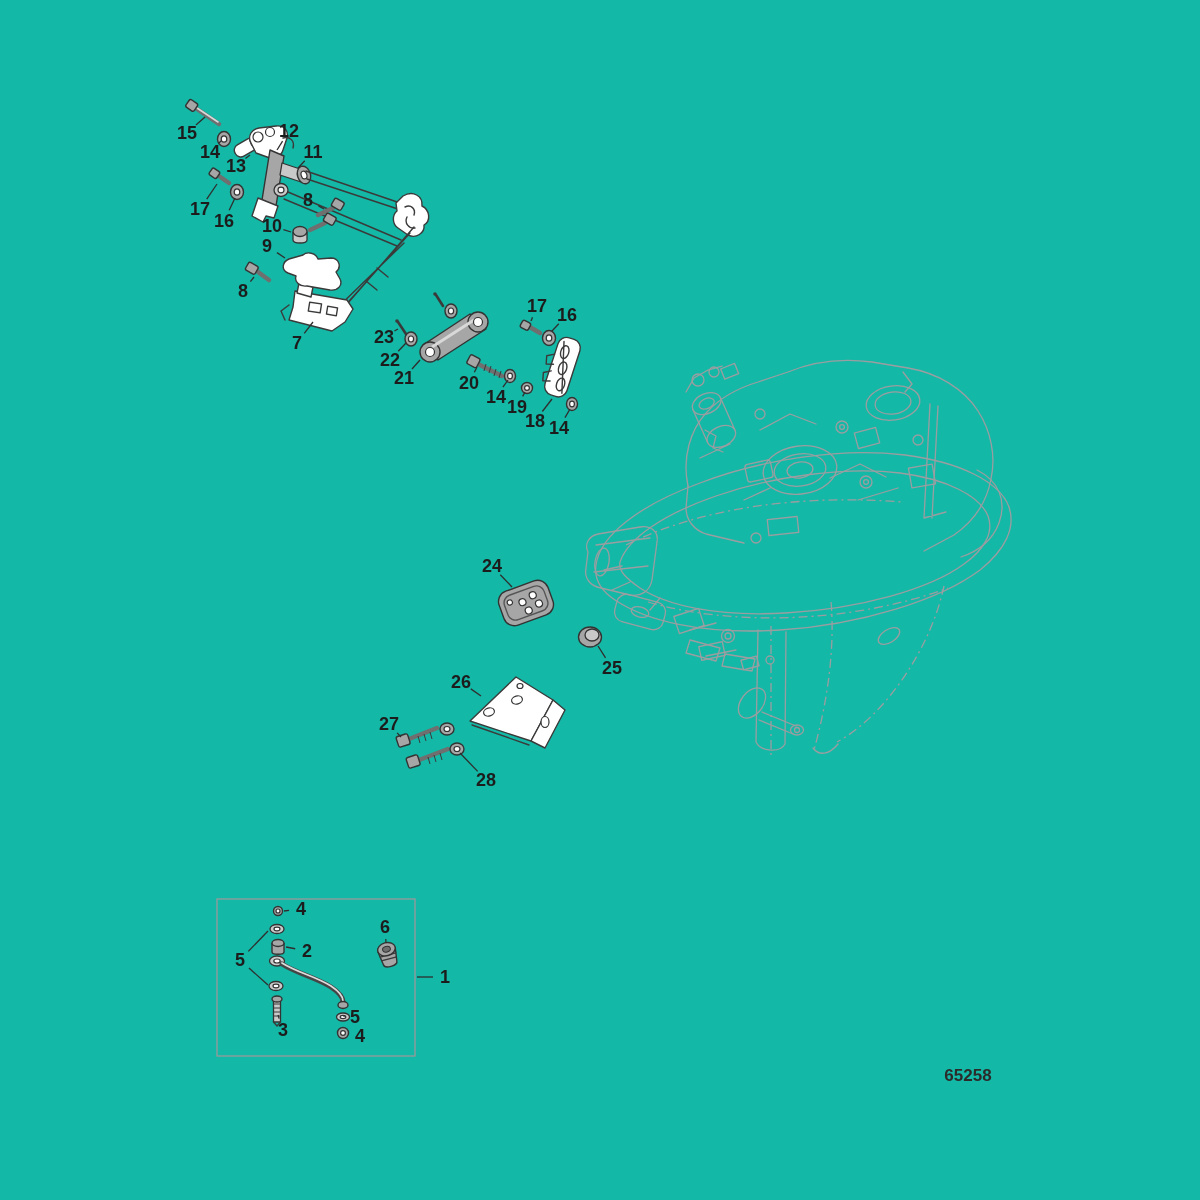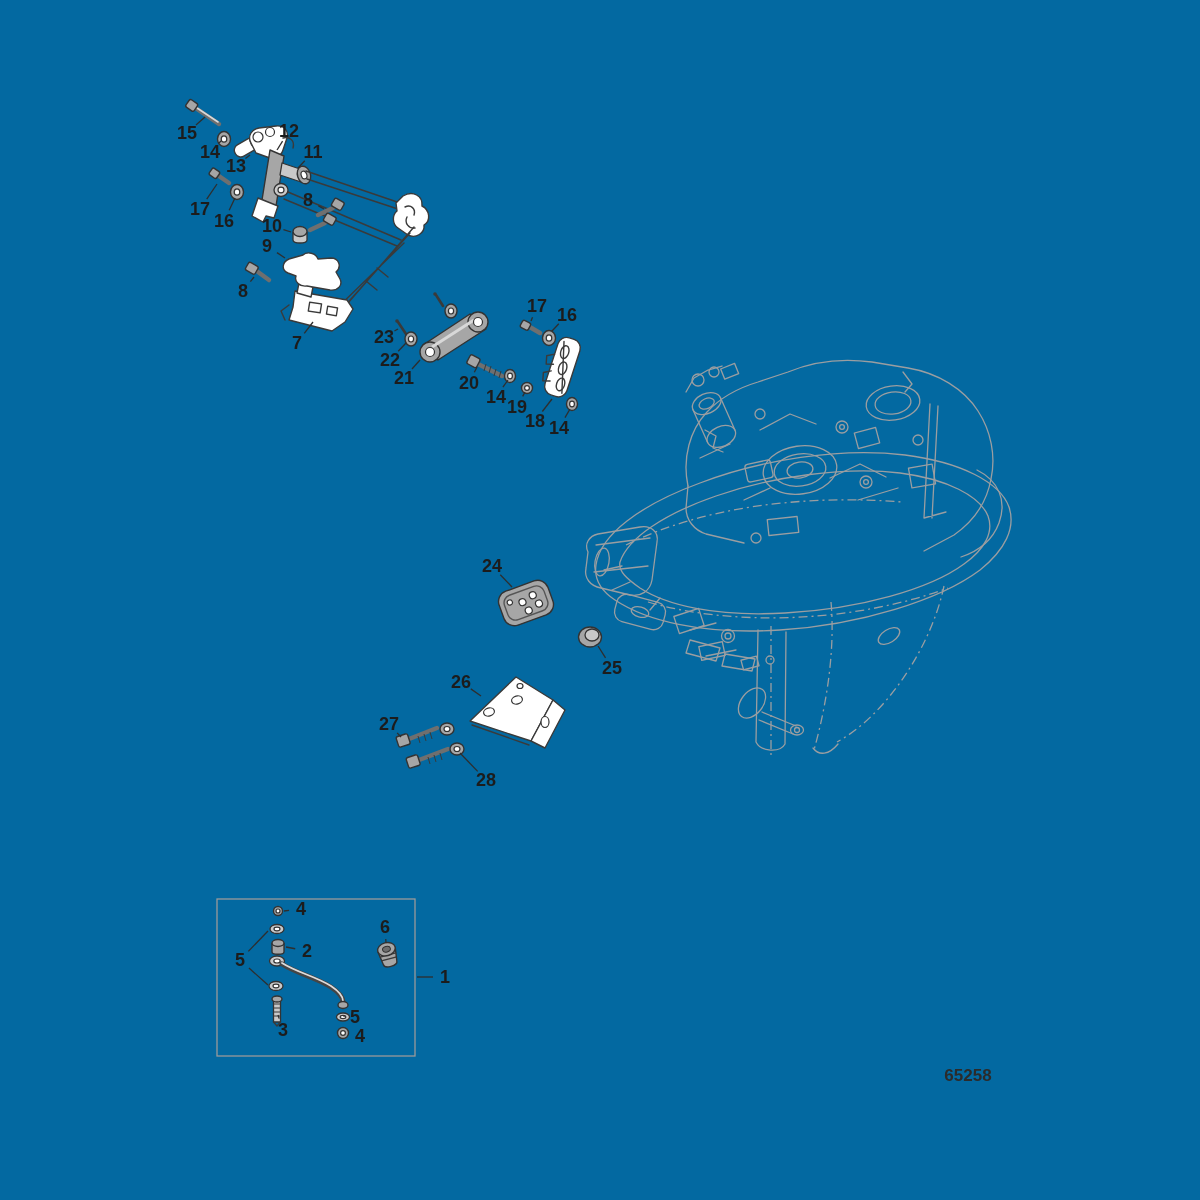--- a/index.html
+++ b/index.html
@@ -1,16 +1,16 @@
 <!DOCTYPE html>
 <html><head>
 <meta charset="utf-8">
 <style>
   html,body{margin:0;padding:0;background:#ffffff;}
-  .canvas{position:relative;width:1200px;height:1200px;background:#0369a1;overflow:hidden;}
+  .canvas{position:relative;width:1200px;height:1200px;background:#14b8a6;overflow:hidden;}
   svg{position:absolute;left:0;top:0;}
   .callout-label{font-family:"Liberation Sans",sans-serif;font-weight:bold;font-size:18px;fill:#1c1c1c;}
   .sheet-number{font-family:"Liberation Sans",sans-serif;font-weight:bold;font-size:17px;fill:#2b2b2b;}
   .leader{stroke:#2e2e2e;stroke-width:1.3;fill:none;}
   .ink{stroke:#3a3a3a;stroke-width:1.4;fill:none;stroke-linejoin:round;stroke-linecap:round;}
   .ink-fill-w{stroke:#3a3a3a;stroke-width:1.4;fill:#ffffff;stroke-linejoin:round;}
   .ink-fill-g{stroke:#333333;stroke-width:1.4;fill:#a6a6a6;stroke-linejoin:round;}
   .ink-fill-lg{stroke:#333333;stroke-width:1.3;fill:#c9c9c9;stroke-linejoin:round;}
   .hole{stroke:#333333;stroke-width:1.2;fill:#ffffff;}
   .shaft{stroke:#6f6f6f;stroke-width:4.5;stroke-linecap:round;}

